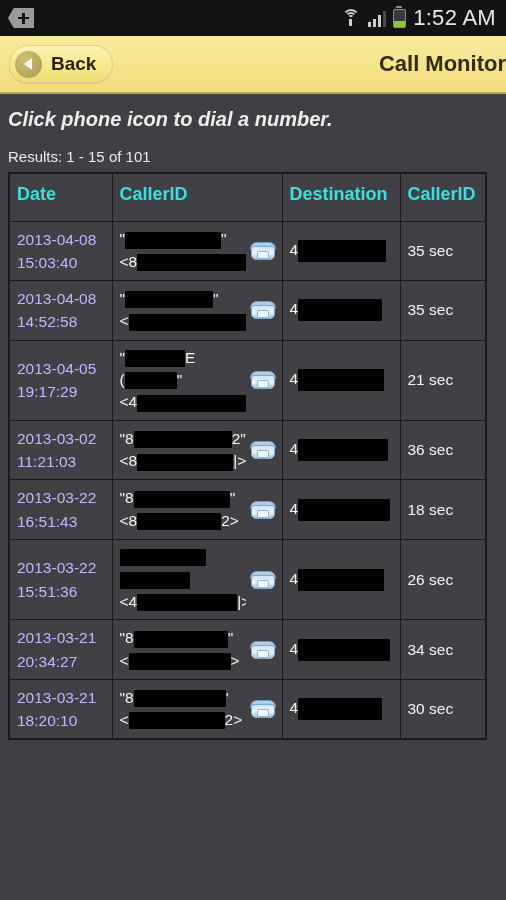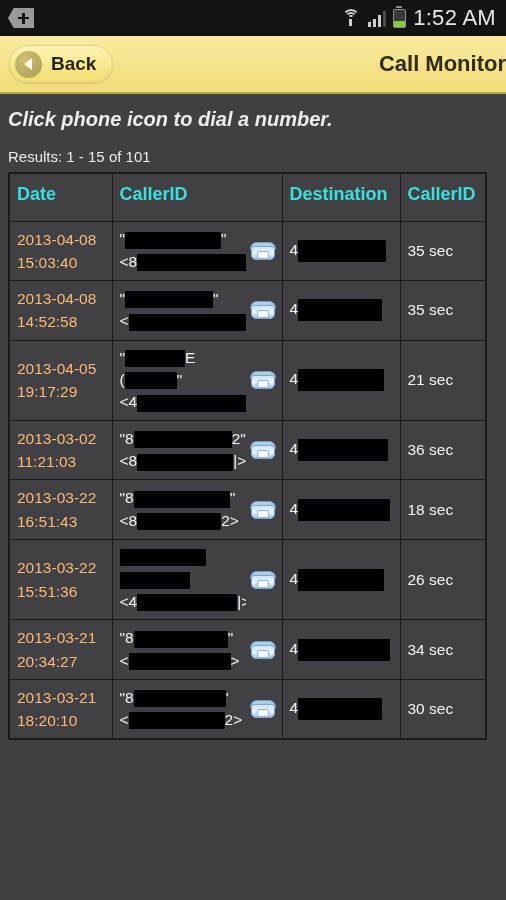--- a/index.html
+++ b/index.html
@@ -136,21 +136,21 @@
   }
   #call-table th {
     color:#3ae0dc; font-size:18px; font-weight:bold;
     height:48px; padding-top:0;
   }
   .col-date { width:103px; }
   .col-caller { width:170px; }
   .col-dest { width:118px; }
   .col-dur { width:86px; }
 
-  .cell-date { color:#fdba74; font-size:15.5px; line-height:1.5; white-space:nowrap; }
+  .cell-date { color:#c4b5fd; font-size:15.5px; line-height:1.5; white-space:nowrap; }
   .cell-dur  { color:#f4f4f4; font-size:15.5px; }
 
   .caller-wrap { display:flex; align-items:center; }
   .caller-lines { flex:1; min-width:0; }
   .caller-line {
     color:#f4f4f4; font-size:15.5px; line-height:1.45;
     white-space:nowrap; overflow:hidden; position:relative;
   }
   .redact {
     display:inline-block; background:#000; color:transparent;

